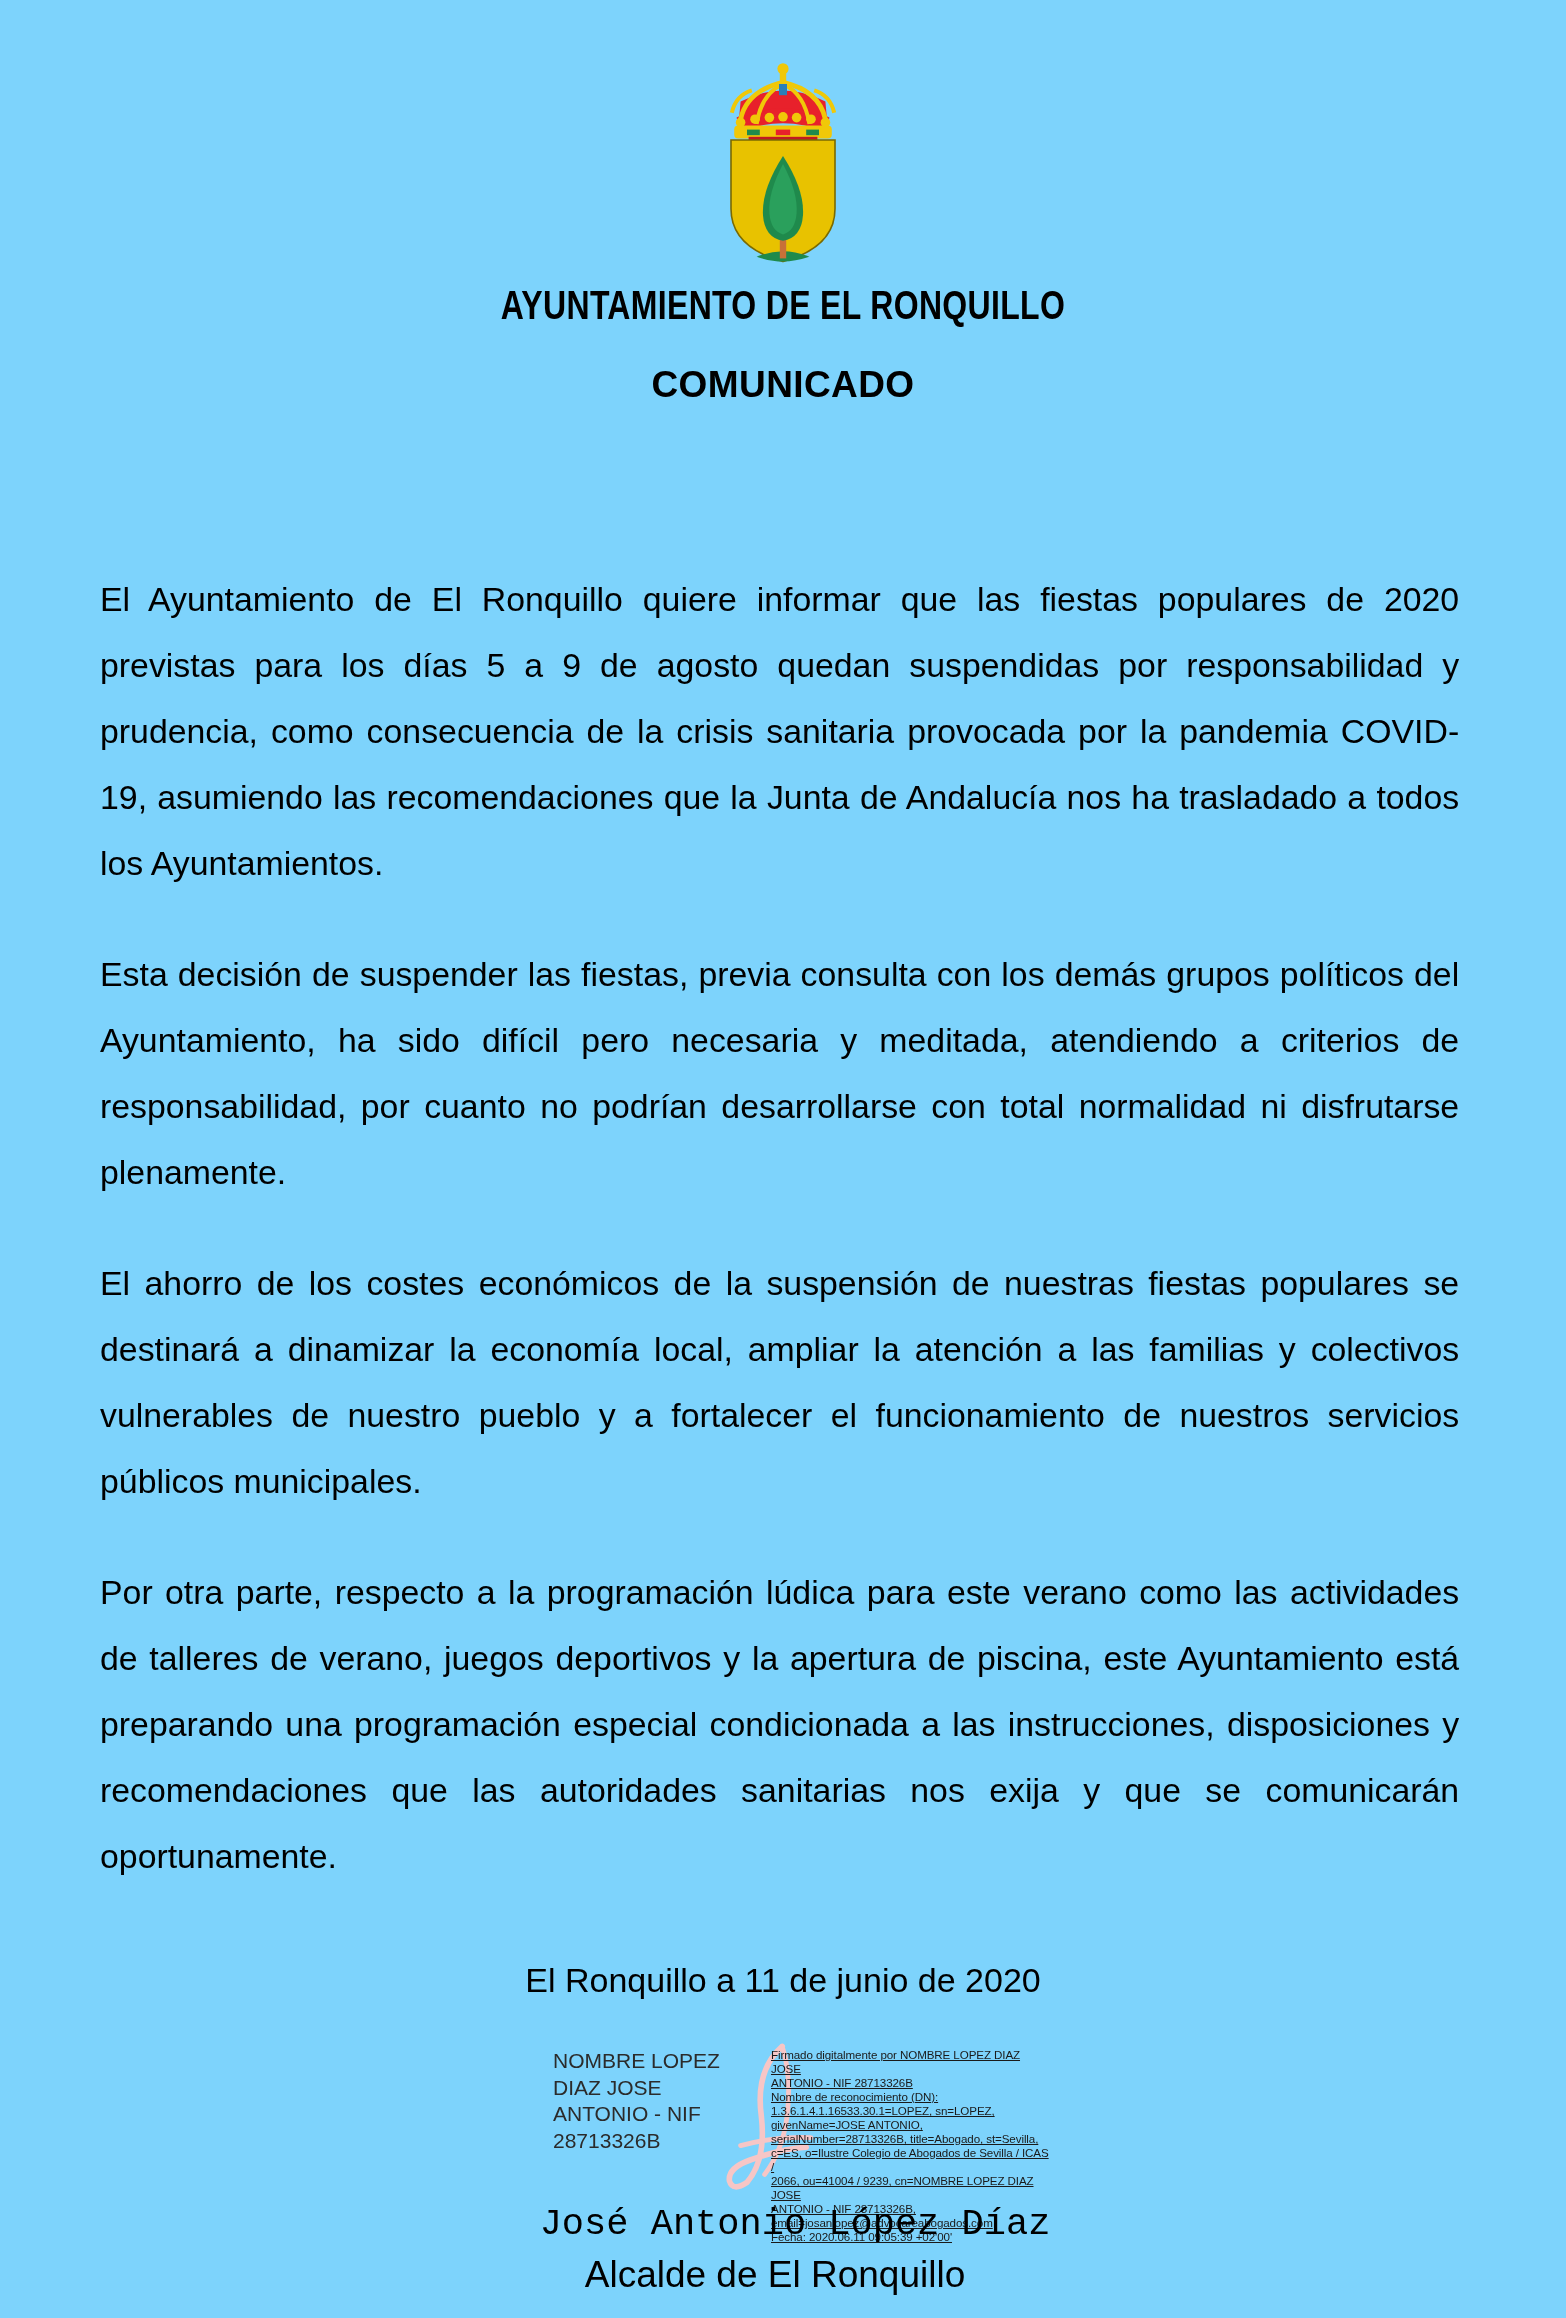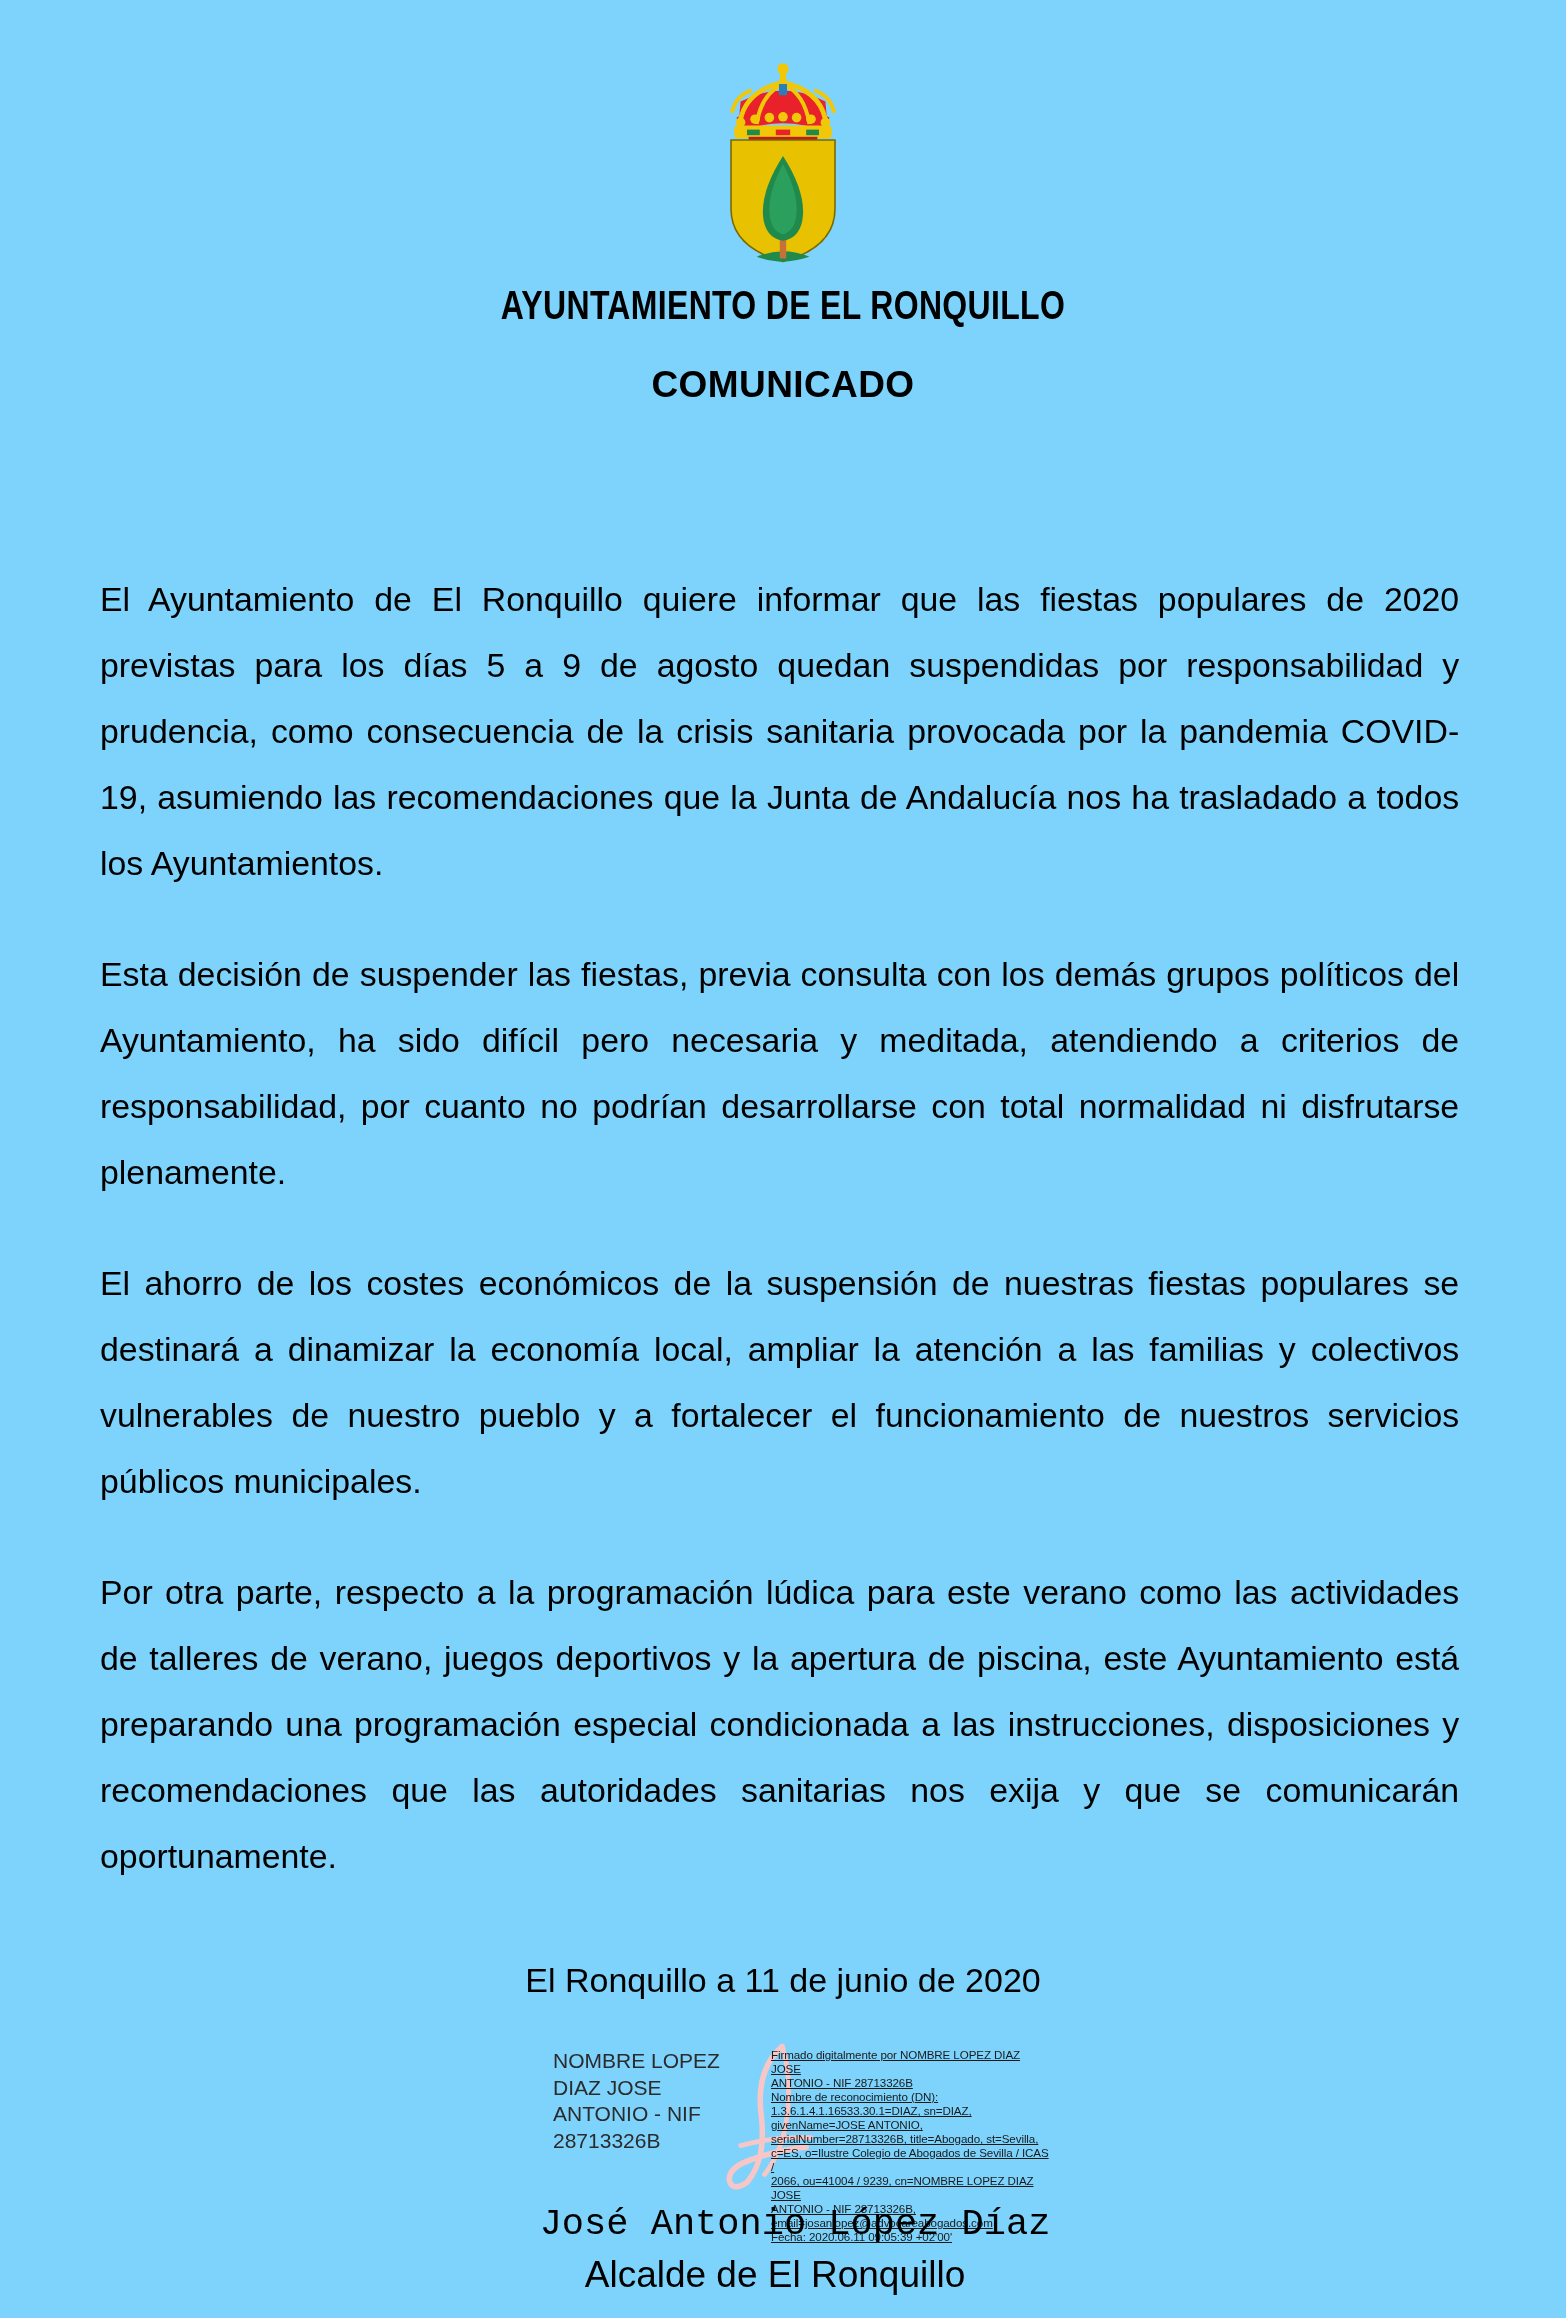--- a/index.html
+++ b/index.html
@@ -216,21 +216,21 @@
     <svg class="sig-adobe" viewBox="0 0 120 190">
       <path d="M74 8 Q40 38 48 96 Q54 150 30 178 Q12 190 8 176 Q6 160 34 150 Q72 136 104 134" fill="none" stroke="#f7c6c6" stroke-width="7" stroke-linecap="round"></path>
       <path d="M74 8 Q86 44 80 96 Q74 140 52 168" fill="none" stroke="#f7c6c6" stroke-width="6" stroke-linecap="round"></path>
       <path d="M22 132 Q66 120 110 122" fill="none" stroke="#f7c6c6" stroke-width="6" stroke-linecap="round"></path>
     </svg>
 
     <div class="sig-right">
       <div>Firmado digitalmente por NOMBRE LOPEZ DIAZ JOSE</div>
       <div>ANTONIO - NIF 28713326B</div>
       <div>Nombre de reconocimiento (DN):</div>
-      <div>1.3.6.1.4.1.16533.30.1=DIAZ, sn=DIAZ,</div>
+      <div>1.3.6.1.4.1.16533.30.1=LOPEZ, sn=LOPEZ,</div>
       <div>givenName=JOSE ANTONIO,</div>
       <div>serialNumber=28713326B, title=Abogado, st=Sevilla,</div>
       <div>c=ES, o=Ilustre Colegio de Abogados de Sevilla / ICAS /</div>
       <div>2066, ou=41004 / 9239, cn=NOMBRE LOPEZ DIAZ JOSE</div>
       <div>ANTONIO - NIF 28713326B,</div>
       <div>email=josanlopez@advocareabogados.com</div>
       <div>Fecha: 2020.06.11 09:05:39 +02'00'</div>
     </div>
   </div>
 

